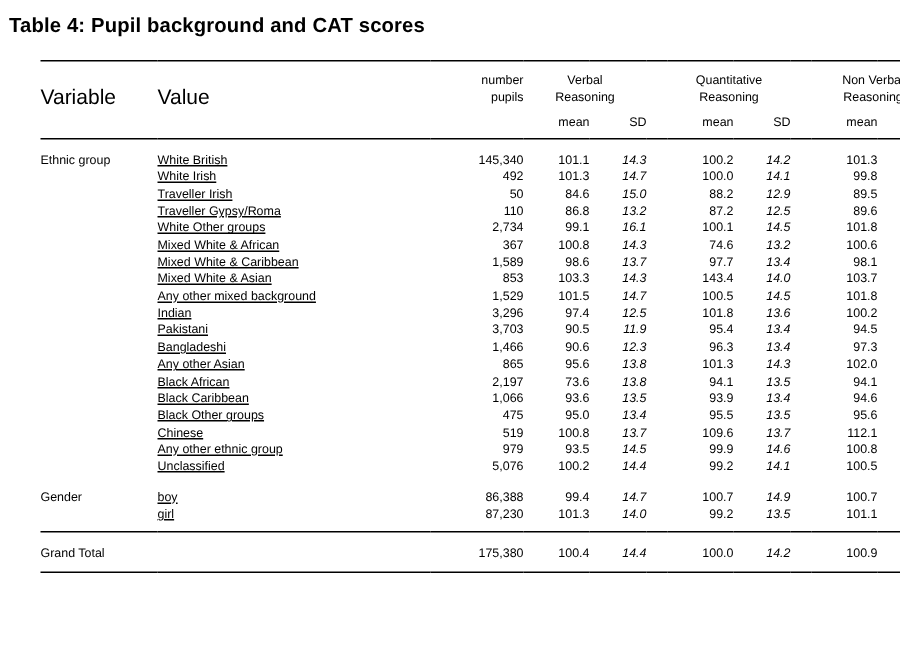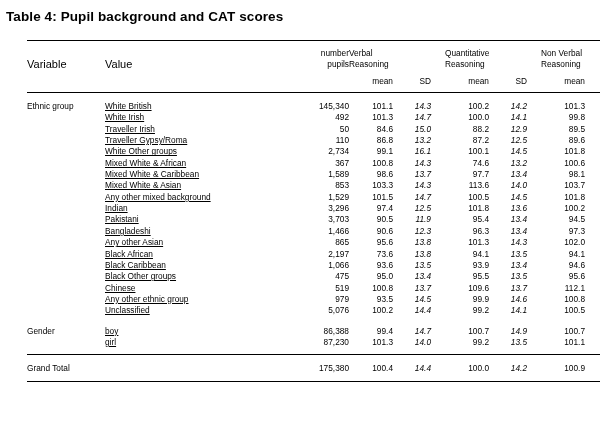--- a/index.html
+++ b/index.html
@@ -50,26 +50,27 @@
   }
   
   col.c-variable { width: 78px; }
   col.c-value    { width: 182px; }
   col.c-num      { width: 62px; }
   col.c-mean     { width: 44px; }
   col.c-sd       { width: 38px; }
   col.c-gap      { width: 14px; }
 
   .th-block {
+    text-align: center;
     font-size: 8.3px;
     line-height: 11.2px;
   }
   .th-left {
     text-align: left;
-    font-size: 11px;
+    font-size: 14px;
   }
 
   .num { text-align: right; padding-right: 4px; }
   .mean { text-align: right; padding-right: 5px; }
   .sd { text-align: right; padding-right: 4px; font-style: italic; }
 
   .lbl-var { text-align: left; padding-left: 1px; }
   .lbl-val { text-align: left; text-decoration: underline; }
 
   .row-head-top td { border-top: 1.6px solid #000; }
@@ -247,21 +248,21 @@
             <td class="mean">98.1</td>
             <td class="sd">13.5</td>
           </tr>
           <tr>
             <td class="lbl-var"></td>
             <td class="lbl-val">Mixed White &amp; Asian</td>
             <td class="num">853</td>
             <td class="mean">103.3</td>
             <td class="sd">14.3</td>
             <td class=""></td>
-            <td class="mean">113.6</td>
+            <td class="mean">143.4</td>
             <td class="sd">14.0</td>
             <td class=""></td>
             <td class="mean">103.7</td>
             <td class="sd">14.8</td>
           </tr>
           <tr>
             <td class="lbl-var"></td>
             <td class="lbl-val">Any other mixed background</td>
             <td class="num">1,529</td>
             <td class="mean">101.5</td>

